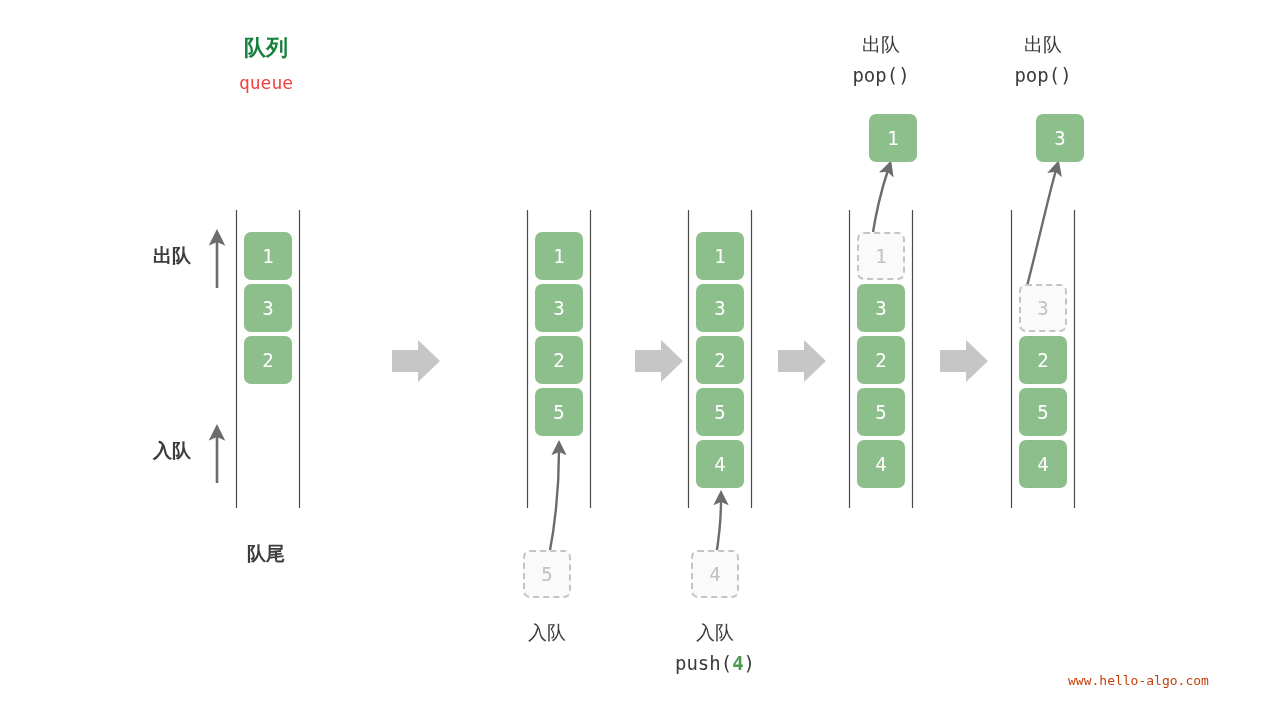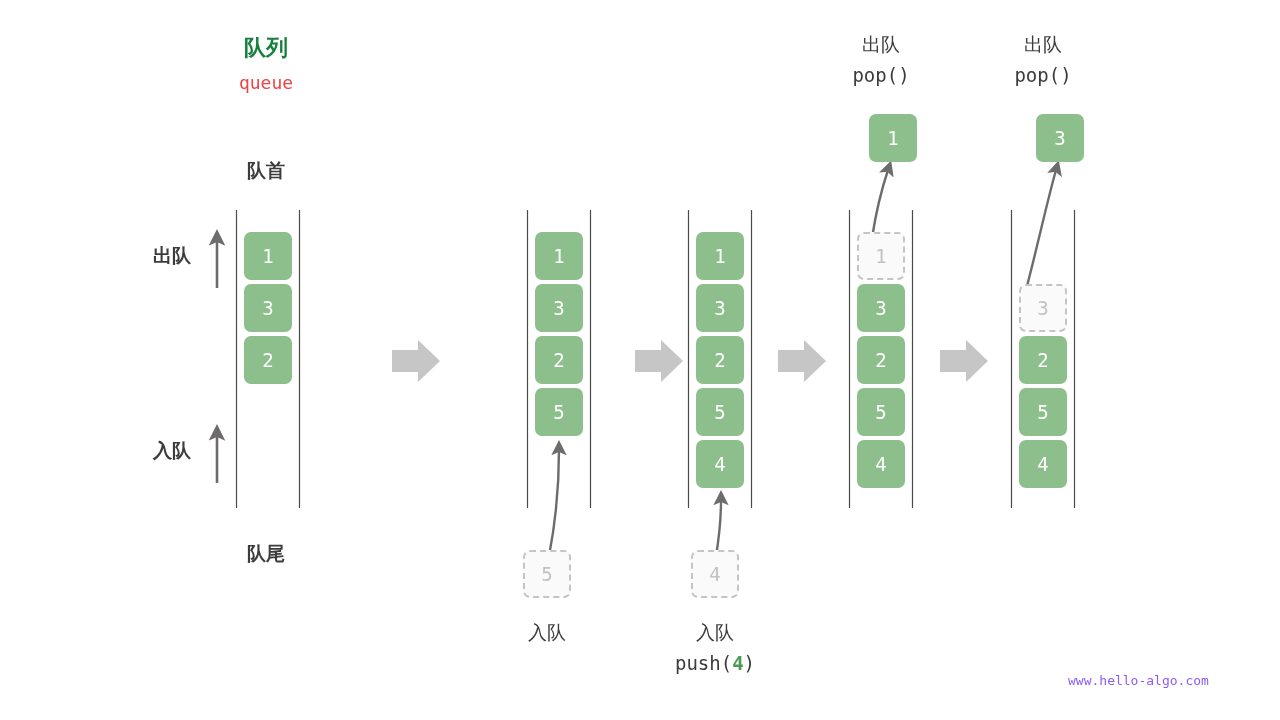--- a/index.html
+++ b/index.html
@@ -93,21 +93,21 @@
     background: #fafafa;
     border: 2px dashed #c4c4c4;
     color: #c2c2c2;
   }
 
   
   .watermark {
     position: absolute;
     font-family: "DejaVu Sans Mono", "Liberation Mono", monospace;
     font-size: 13px;
-    color: #8b5cf6;
+    color: #c2410c;
     white-space: nowrap;
   }
 
   svg.overlay {
     position: absolute;
     left: 0; top: 0;
     width: 1280px;
     height: 720px;
     pointer-events: none;
   }
@@ -159,21 +159,20 @@
     </g>
 
     <g>
       <path d="M872,238 C876,212 882,188 888,170" fill="none" stroke="#6e6b6b" stroke-width="2.4" marker-end="url(#head-gray)"></path>
       <path d="M1026,290 C1038,244 1048,198 1056,170" fill="none" stroke="#6e6b6b" stroke-width="2.4" marker-end="url(#head-gray)"></path>
     </g>
   </svg>
 
   <div class="abs title-cn" style="left:186px; top:33px; width:160px;">队列</div>
   <div class="abs title-mono" style="left:186px; top:72px; width:160px;">queue</div>
-  <div class="abs head-label" style="left:186px; top:158px; width:160px;">队首</div>
   <div class="abs head-label" style="left:186px; top:541px; width:160px;">队尾</div>
 
   <div class="abs op-label-cn" style="left:140px; top:243px; width:64px;">出队</div>
   <div class="abs op-label-cn" style="left:140px; top:438px; width:64px;">入队</div>
 
   <div class="abs" style="left:0; top:0;">
     <div class="cell" style="left:244px; top:232px;">1</div>
     <div class="cell" style="left:244px; top:284px;">3</div>
     <div class="cell" style="left:244px; top:336px;">2</div>
   </div>

